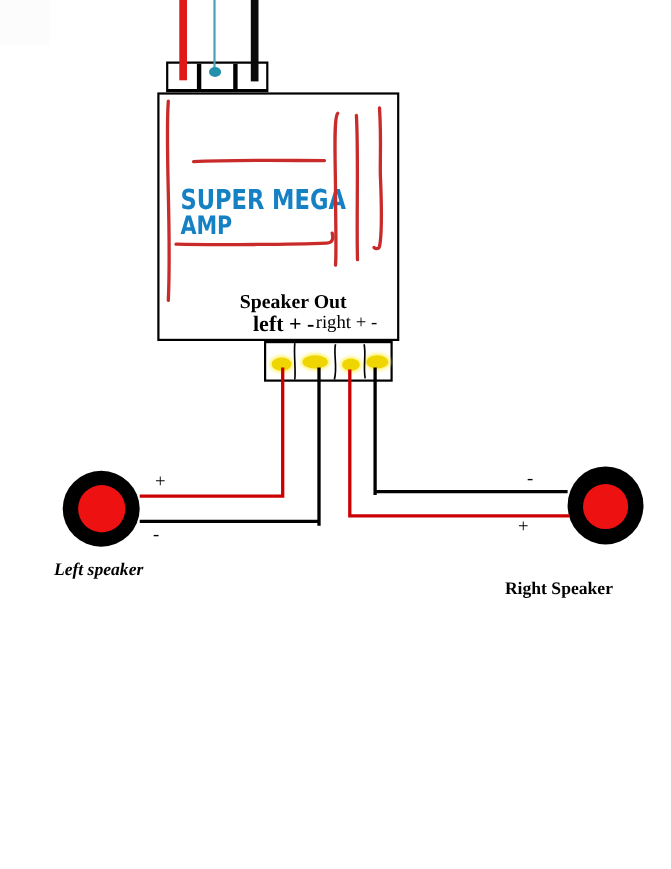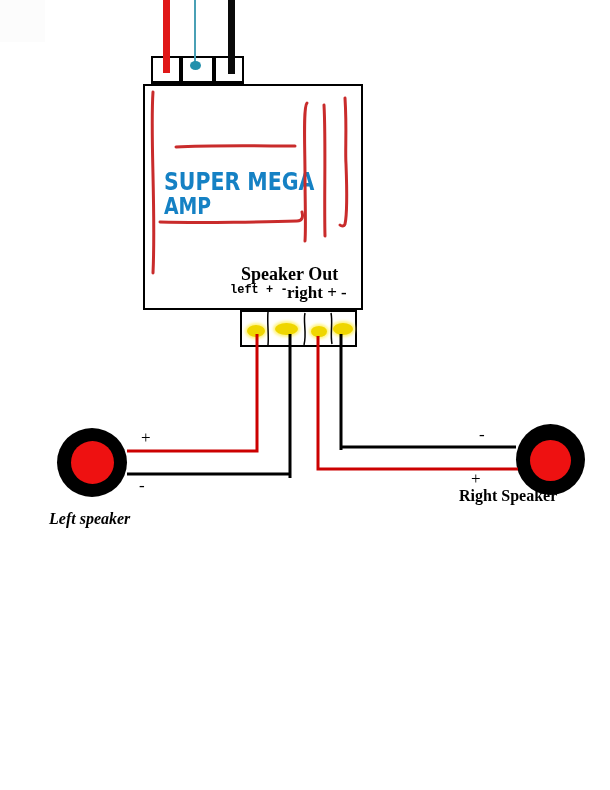--- a/index.html
+++ b/index.html
@@ -20,23 +20,23 @@
   
   #amp-box{left:143px;top:84px;width:220px;height:226px;border:2px solid #000;
     box-sizing:border-box;background:#fff;}
   
   .amp-title{color:#1581C4;font-family:"DejaVu Sans",sans-serif;font-weight:bold;
     transform:scaleX(0.82);transform-origin:left top;white-space:nowrap;line-height:1;}
   #amp-title-1{left:164px;top:169px;font-size:25px;}
   #amp-title-2{left:164px;top:195px;font-size:23px;}
   
   .serif-label{color:#000;white-space:nowrap;line-height:1.1;}
-  #speaker-out-heading{left:241px;top:265px;font-size:18px;font-weight:bold;}
-  #left-channel-label{left:230px;top:284px;font-size:12px;font-weight:bold;font-family:Liberation Mono, monospace;}
-  #right-channel-label{left:287px;top:284px;font-size:17px;font-weight:bold;}
+  #speaker-out-heading{left:218px;top:265px;font-size:18px;font-weight:bold;}
+  #left-channel-label{left:230px;top:284px;font-size:20px;font-weight:bold;}
+  #right-channel-label{left:287px;top:284px;font-size:17px;font-weight:normal;}
   
   #terminal-strip{left:240px;top:310px;width:117px;height:37px;border:2px solid #000;
     box-sizing:border-box;background:#fff;}
   .terminal{position:absolute;border-radius:50%;background:#EFD600;
     box-shadow:0 0 3px 2px #FFF47E;}
   #terminal-1{left:247px;top:325px;width:18px;height:12px;}
   #terminal-2{left:275px;top:323px;width:23px;height:12px;}
   #terminal-3{left:311px;top:326px;width:16px;height:11px;}
   #terminal-4{left:333px;top:323px;width:20px;height:12px;}
   
@@ -45,21 +45,21 @@
   #left-speaker-ring{left:57px;top:428px;width:70px;height:69px;}
   #left-speaker-cone{left:71px;top:441px;width:43px;height:43px;}
   #right-speaker-ring{left:516px;top:424px;width:69px;height:71px;}
   #right-speaker-cone{left:530px;top:440px;width:41px;height:41px;}
   
   #left-plus{left:141px;top:429px;font-size:17px;}
   #left-minus{left:139px;top:477px;font-size:17px;}
   #left-speaker-label{left:49px;top:510px;font-size:16px;font-weight:bold;font-style:italic;}
   #right-minus{left:479px;top:426px;font-size:17px;}
   #right-plus{left:471px;top:470px;font-size:17px;}
-  #right-speaker-label{left:459px;top:487px;font-size:16px;font-weight:bold;}
+  #right-speaker-label{left:459px;top:527px;font-size:16px;font-weight:bold;}
   
   #wiring-layer{position:absolute;left:0;top:0;z-index:6;pointer-events:none;}
   #corner-artifact{left:0;top:0;width:45px;height:42px;background:#FCFCFC;}
 </style>
 </head>
 <body>
 
 <div id="canvas">
 
   <div class="abs" id="corner-artifact"></div>

